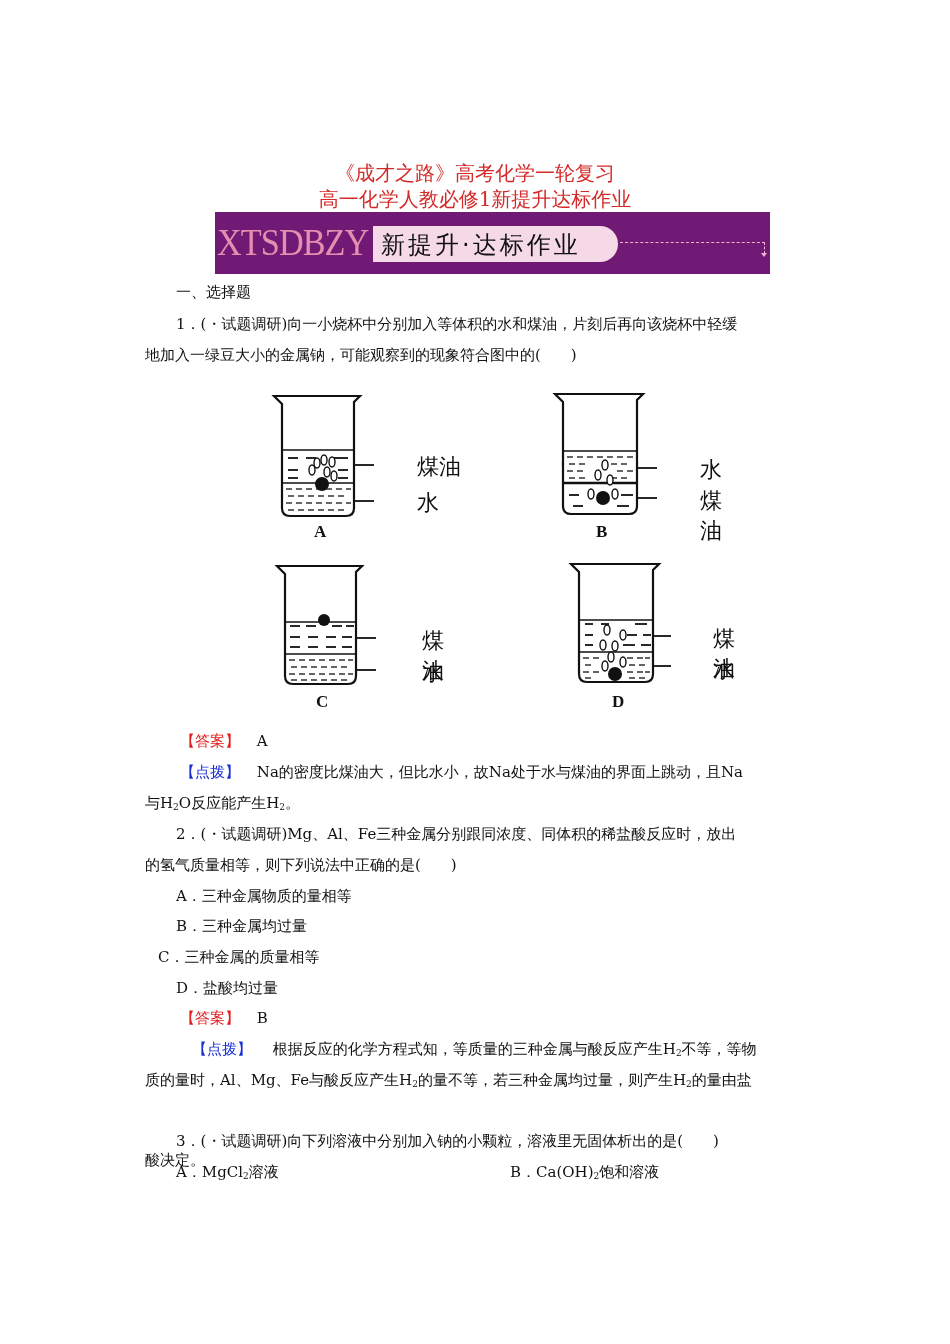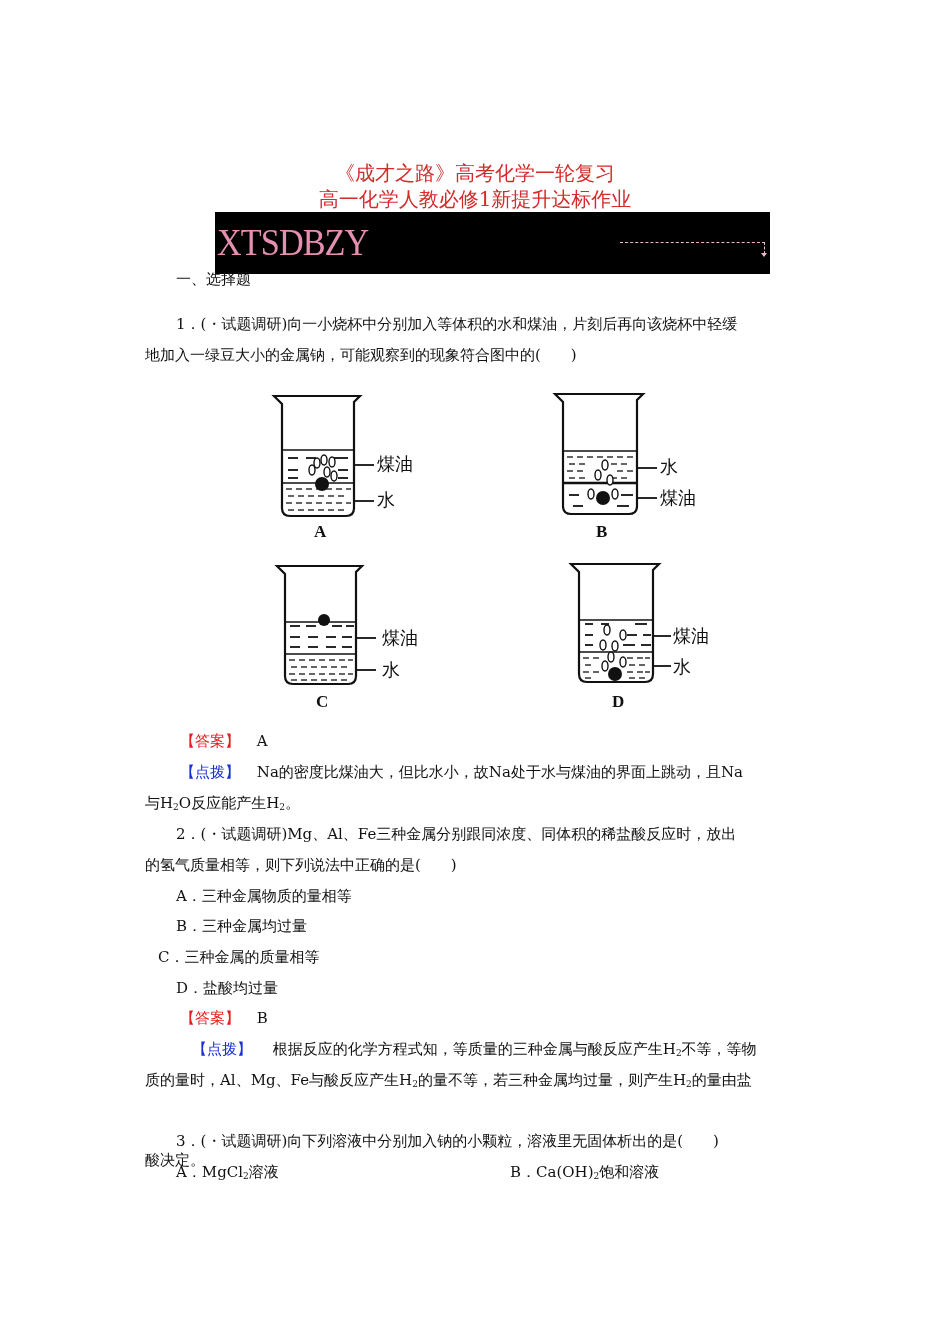--- a/index.html
+++ b/index.html
@@ -1,54 +1,57 @@
 <!DOCTYPE html>
 <html><head>
 <meta charset="utf-8">
 <style>
   html, body { margin: 0; padding: 0; background: #ffffff; }
   body { width: 950px; height: 1344px; position: relative; overflow: hidden;
          font-family: "DejaVu Serif", "Liberation Serif", serif; color: #111; }
   .abs { position: absolute; }
   .title { left: 0; width: 950px; text-align: center; color: #d42a2a; font-size: 20px; line-height: 26px;
            font-family: "DejaVu Serif", serif; }
-  .banner { left: 215px; top: 212px; width: 555px; height: 62px; background: #000000; }
+  .banner { left: 215px; top: 212px; width: 555px; height: 62px; background: #701a75; }
   .banner .logo { position: absolute; left: 2px; top: 8px; font-family: "Liberation Serif", serif;
                   font-size: 38px; color: #e58fb0; letter-spacing: -1px; transform: scaleX(0.9); transform-origin: left; }
   .banner .pill { position: absolute; left: 158px; top: 14px; height: 36px; width: 245px; background: #f6d9e6;
                   border-radius: 0 18px 18px 0; }
   .banner .pill span { position: absolute; left: 8px; top: 3px; font-family: "DejaVu Sans", sans-serif;
                        font-size: 24px; color: #111; letter-spacing: 3px; }
   .banner .dash { position: absolute; left: 405px; top: 30px; width: 145px; border-top: 1px dashed #efb6cc; }
   .banner .dashv { position: absolute; left: 549px; top: 30px; height: 12px; border-left: 1px dashed #efb6cc; }
   .banner .arrow { position: absolute; left: 546px; top: 41px; width: 0; height: 0;
                    border-left: 3px solid transparent; border-right: 3px solid transparent; border-top: 4px solid #efb6cc; }
   .p { font-size: 15px; line-height: 20px; white-space: nowrap; }
   .tag-red { color: #e41e1e; }
   .tag-blue { color: #1a2fd6; }
   sub { font-size: 9px; vertical-align: -2px; }
   .fig { width: 200px; height: 160px; }
   .fig svg { width: 200px; height: 160px; }
-  .fig .lbl { position: absolute; font-family: Liberation Serif, serif; font-size: 18px; color: #111; }
+  .fig .lbl { position: absolute; font-family: Liberation Serif, serif; font-size: 22px; color: #111; margin-left: 40px; }
   .fig .cap { position: absolute; font-family: "Liberation Serif", serif; font-weight: bold; font-size: 17px; color: #111; }
 </style>
 </head>
 <body>
 
 <div class="abs title" style="top:160px;">《成才之路》高考化学一轮复习</div>
 <div class="abs title" style="top:186px;">高一化学人教必修1新提升达标作业</div>
 
 <div class="abs banner">
   <div class="logo">XTSDBZY</div>
+  <div class="pill">
+    <span>新提升·达标作业</span>
+  </div>
   <div class="dash"></div>
   <div class="dashv"></div>
   <div class="arrow"></div>
 </div>
 
-<div class="abs p" style="left:176px; top:269px;">一、选择题</div>
+<div class="abs p" style="left:176px; top:282px;">一、选择题</div>
 
 <div class="abs p" style="left:176px; top:314px;">1．(・试题调研)向一小烧杯中分别加入等体积的水和煤油，片刻后再向该烧杯中轻缓</div>
 <div class="abs p" style="left:145px; top:345px;">地加入一绿豆大小的金属钠，可能观察到的现象符合图中的(　　)</div>
 
 <div class="abs fig" style="left:262px; top:388px;">
   <svg viewBox="0 0 200 160">
     <path d="M12 8 L98 8 L92 14 L92 120 Q92 128 84 128 L28 128 Q20 128 20 120 L20 16 Z" fill="none" stroke="#111" stroke-width="2.2"></path>
     <line x1="20" y1="62" x2="92" y2="62" stroke="#111" stroke-width="1.6"></line>
     <line x1="20" y1="95" x2="92" y2="95" stroke="#111" stroke-width="1.6"></line>
     <g stroke="#111" stroke-width="1.8">

